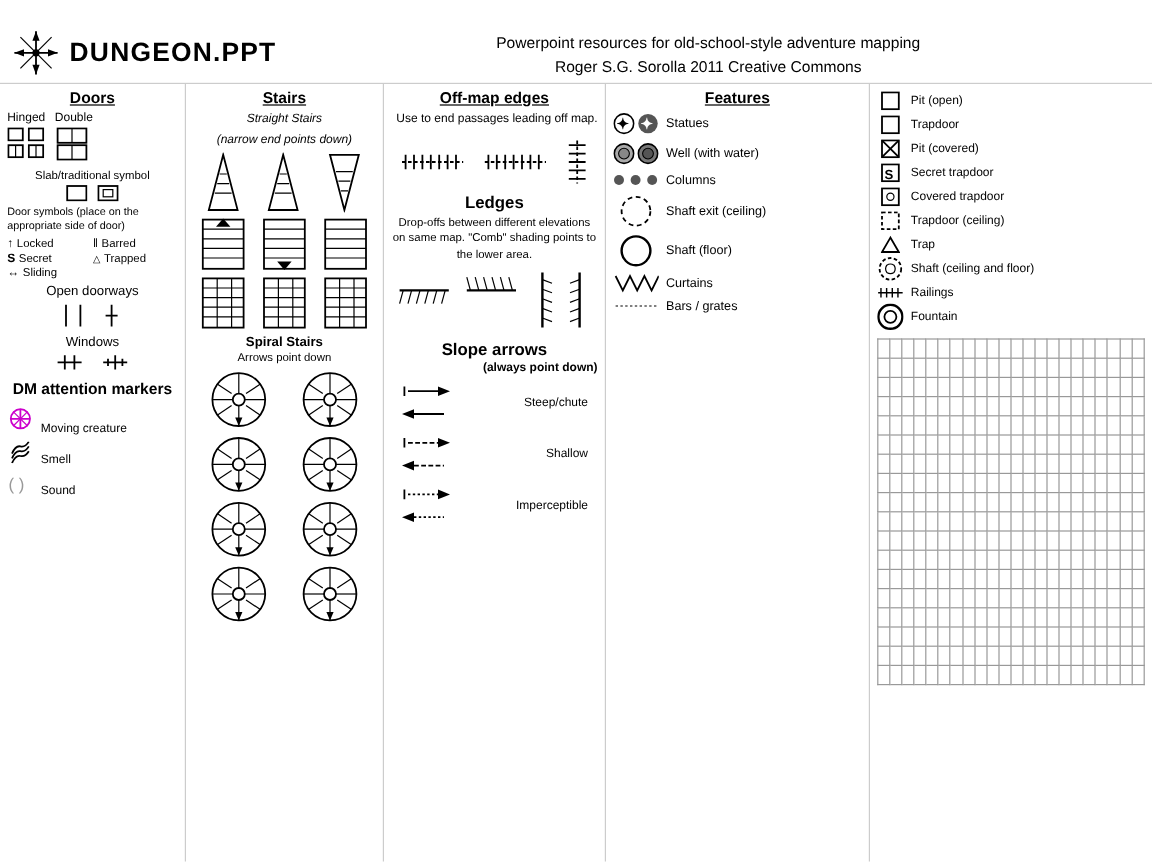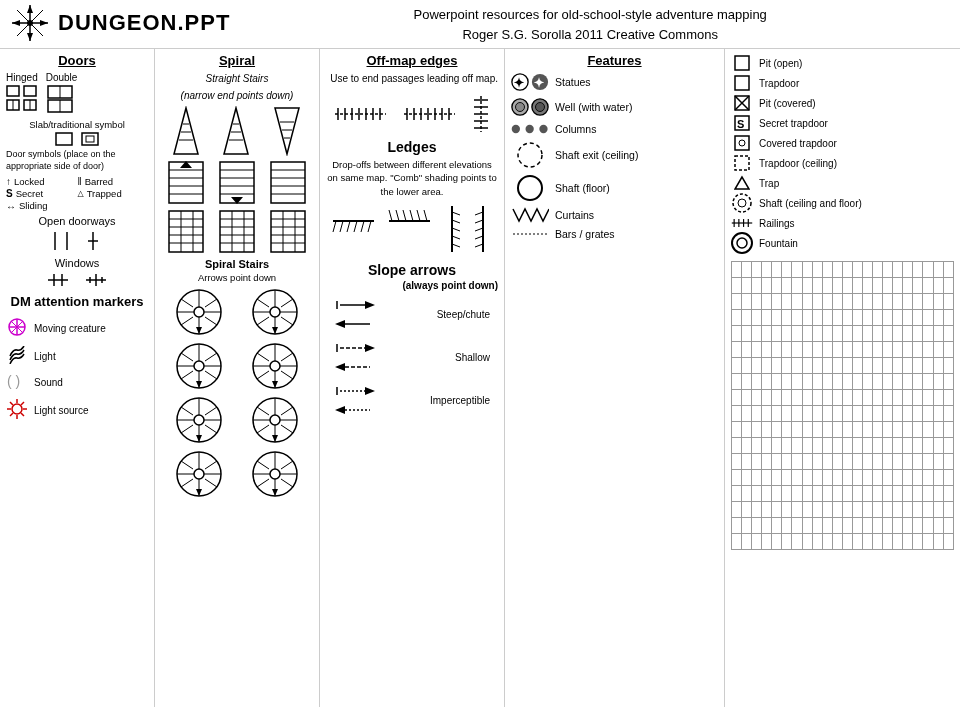--- a/index.html
+++ b/index.html
@@ -10,21 +10,21 @@
       font-family: Arial, sans-serif;
       font-size: 11px;
       color: #000;
       overflow: hidden;
       position: relative;
     }
 
     .header {
       display: flex;
       align-items: flex-start;
-      padding: 3px 10px 4px 10px;
+      padding: 24px 10px 4px 10px;
       border-bottom: 1px solid #ccc;
     }
 
     .logo-area {
       display: flex;
       align-items: center;
       min-width: 220px;
     }
 
     .compass-icon {
@@ -149,21 +149,21 @@
 
     .dm-label {
       font-size: 13px;
       font-weight: bold;
       text-align: center;
       line-height: 1.3;
       margin-bottom: 5px;
     }
     .dm-item {
       display: flex;
-      align-items: center;
+      align-items: flex-end;
       gap: 6px;
       margin-bottom: 5px;
       font-size: 10px;
     }
     .dm-icon {
       width: 22px;
       text-align: center;
       font-size: 14px;
     }
 
@@ -447,50 +447,34 @@
       <span>Moving creature</span>
     </div>
     <div class="dm-item">
       <div class="dm-icon">
         <svg width="22" height="18" viewBox="0 0 22 18">
           <path d="M4 14 Q7 7 11 8 Q15 9 18 4" fill="none" stroke="#000" stroke-width="1.5"></path>
           <path d="M4 10 Q7 3 11 4 Q15 5 18 0" fill="none" stroke="#000" stroke-width="1.5"></path>
           <path d="M4 18 Q7 11 11 12 Q15 13 18 8" fill="none" stroke="#000" stroke-width="1.5"></path>
         </svg>
       </div>
-      <span>Light</span>
+      <span>Smell</span>
     </div>
     <div class="dm-item">
       <div class="dm-icon">
         <svg width="22" height="18" viewBox="0 0 22 18">
           <text x="1" y="14" font-size="14" fill="#999">( )</text>
         </svg>
       </div>
       <span>Sound</span>
     </div>
-    <div class="dm-item">
-      <div class="dm-icon">
-        <svg width="22" height="22" viewBox="0 0 22 22">
-          <circle cx="11" cy="11" r="5" fill="none" stroke="#cc0000" stroke-width="1.5"></circle>
-          <line x1="11" y1="1" x2="11" y2="5" stroke="#cc0000" stroke-width="1.5"></line>
-          <line x1="11" y1="17" x2="11" y2="21" stroke="#cc0000" stroke-width="1.5"></line>
-          <line x1="1" y1="11" x2="5" y2="11" stroke="#cc0000" stroke-width="1.5"></line>
-          <line x1="17" y1="11" x2="21" y2="11" stroke="#cc0000" stroke-width="1.5"></line>
-          <line x1="4" y1="4" x2="7" y2="7" stroke="#cc0000" stroke-width="1.5"></line>
-          <line x1="15" y1="15" x2="18" y2="18" stroke="#cc0000" stroke-width="1.5"></line>
-          <line x1="18" y1="4" x2="15" y2="7" stroke="#cc0000" stroke-width="1.5"></line>
-          <line x1="7" y1="15" x2="4" y2="18" stroke="#cc0000" stroke-width="1.5"></line>
-        </svg>
-      </div>
-      <span>Light source</span>
-    </div>
   </div>
 
   <div class="col-stairs">
-    <div class="col-header">Spiral</div>
+    <div class="col-header">Stairs</div>
     <div class="stairs-sub-label">Straight Stairs</div>
     <div class="stairs-sub-label">(narrow end points down)</div>
 
     <div style="display:flex; justify-content:space-around; margin-bottom:4px;">
       <svg width="35" height="50">
         <polygon points="17,2 5,48 29,48" fill="none" stroke="#000" stroke-width="1.5"></polygon>
         <line x1="10" y1="34" x2="24" y2="34" stroke="#000" stroke-width="1"></line>
         <line x1="12" y1="26" x2="22" y2="26" stroke="#000" stroke-width="1"></line>
         <line x1="14" y1="18" x2="20" y2="18" stroke="#000" stroke-width="1"></line>
       </svg>

